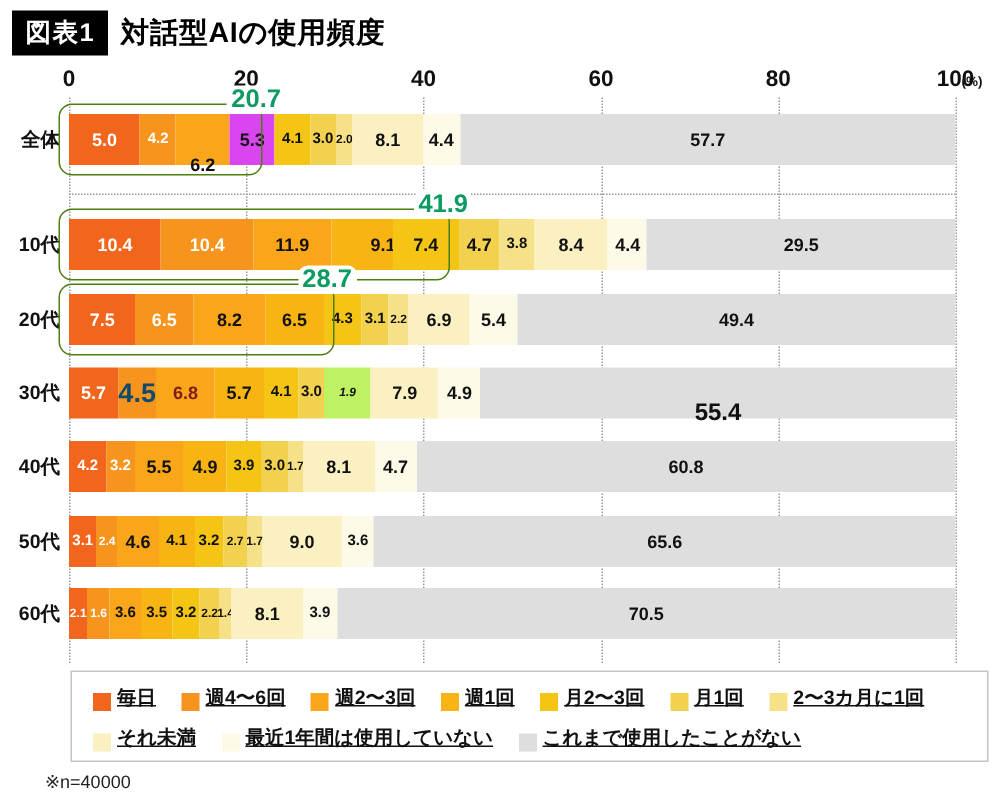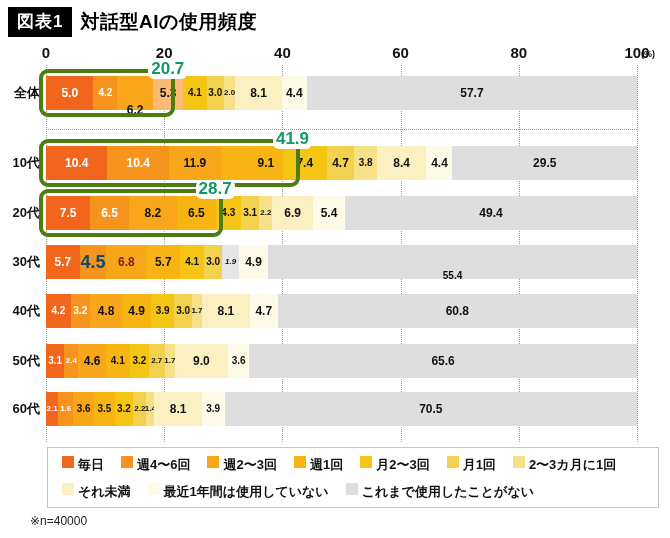--- a/index.html
+++ b/index.html
@@ -17,26 +17,26 @@
 
   .gridline { position:absolute; top:21px; bottom:-2px; width:0; border-left:1px dotted #9a9a9a; }
   .separator { position:absolute; left:0; width:591px; border-top:1px dotted #9a9a9a; }
 
   .row { position:absolute; left:0; width:591px; }
   .row-label { position:absolute; left:-46px; width:40px; text-align:right; font-size:13px; font-weight:bold; color:#111; top:50%; transform:translateY(-50%); }
   .bar { position:relative; display:flex; height:34px; width:591px; }
   .seg { position:relative; display:flex; align-items:center; justify-content:center; height:100%; overflow:visible; }
   .seg span { font-weight:bold; white-space:nowrap; line-height:1; }
 
-  .bracket { position:absolute; left:-7px; top:-7px; border:4px solid #4d7c0f; border-radius:9px; z-index:3; pointer-events:none; }
+  .bracket { position:absolute; left:-7px; top:-7px; border:1px solid #4d7c0f; border-radius:9px; z-index:3; pointer-events:none; }
   .bracket-label { position:absolute; right:-16px; top:-13px; background:#fff; color:#0c9b61; font-size:17px; font-weight:bold; line-height:1.05; padding:0 3px 1px; border-radius:6px; }
 
   .legend { position:absolute; left:47px; top:447px; width:612px; height:61px; border:1px solid #c4c4c4; background:#fff; padding:8px 14px 6px; display:flex; flex-direction:column; justify-content:space-between; }
   .legend-row { display:flex; align-items:center; gap:17px; }
-  .legend-item { display:flex; align-items:flex-start; gap:4px; font-size:13px; font-weight:bold; color:#111; white-space:nowrap; }
+  .legend-item { display:flex; align-items:flex-end; gap:4px; font-size:13px; font-weight:bold; color:#111; white-space:nowrap;text-decoration:underline; }
   .swatch { width:12px; height:12px; display:inline-block; flex:0 0 auto; }
 
   .footnote { position:absolute; left:30px; top:514px; font-size:12px; color:#222; }
 </style>
 </head>
 <body>
 
 <div class="header">
   <span class="badge">図表1</span>
   <span class="title">対話型AIの使用頻度</span>
@@ -62,21 +62,21 @@
       <div class="bar">
         <div class="seg" style="background: rgb(242, 101, 29); width: 49px;">
           <span style="color: rgb(255, 255, 255); font-size: 12px;">5.0</span>
         </div>
         <div class="seg" style="background: rgb(247, 148, 29); width: 24.822px;">
           <span style="color: rgb(255, 255, 255); font-size: 10px;">4.2</span>
         </div>
         <div class="seg" style="background: rgb(250, 166, 27); width: 36.642px;">
           <span style="color: rgb(17, 17, 17); font-size: 12px; margin-top: 34px;">6.2</span>
         </div>
-        <div class="seg" style="background: #fdba74; width: 31.323px;">
+        <div class="seg" style="background: #d946ef; width: 31.323px;">
           <span style="color: rgb(17, 17, 17); font-size: 12px;">5.3</span>
         </div>
         <div class="seg" style="background: rgb(244, 197, 21); width: 24.231px;">
           <span style="color: rgb(17, 17, 17); font-size: 10px;">4.1</span>
         </div>
         <div class="seg" style="background: rgb(242, 209, 78); width: 17.73px;">
           <span style="color: rgb(17, 17, 17); font-size: 10px;">3.0</span>
         </div>
         <div class="seg" style="background: rgb(247, 225, 136); width: 11.82px;">
           <span style="color: rgb(17, 17, 17); font-size: 8px;">2.0</span>
@@ -100,21 +100,21 @@
       <div class="bar">
         <div class="seg" style="background: rgb(242, 101, 29); width: 61.464px;">
           <span style="color: rgb(255, 255, 255); font-size: 12px;">10.4</span>
         </div>
         <div class="seg" style="background: rgb(247, 148, 29); width: 61.464px;">
           <span style="color: rgb(255, 255, 255); font-size: 12px;">10.4</span>
         </div>
         <div class="seg" style="background: rgb(250, 166, 27); width: 52px;">
           <span style="color: rgb(17, 17, 17); font-size: 12px;">11.9</span>
         </div>
-        <div class="seg" style="background: rgb(248, 180, 18); width: 62px; padding-left: 28px;">
+        <div class="seg" style="background: rgb(248, 180, 18); width: 41px; padding-left: 28px;">
           <span style="color: rgb(17, 17, 17); font-size: 12px;">9.1</span>
         </div>
         <div class="seg" style="background: rgb(244, 197, 21); width: 43.734px;">
           <span style="color: rgb(17, 17, 17); font-size: 12px;">7.4</span>
         </div>
         <div class="seg" style="background: rgb(242, 209, 78); width: 27.777px;">
           <span style="color: rgb(17, 17, 17); font-size: 12px;">4.7</span>
         </div>
         <div class="seg" style="background: rgb(247, 225, 136); width: 22.458px;">
           <span style="color: rgb(17, 17, 17); font-size: 10px;">3.8</span>
@@ -185,42 +185,45 @@
         </div>
         <div class="seg" style="background: rgb(248, 180, 18); width: 33.687px;">
           <span style="color: rgb(17, 17, 17); font-size: 12px;">5.7</span>
         </div>
         <div class="seg" style="background: rgb(244, 197, 21); width: 24.231px;">
           <span style="color: rgb(17, 17, 17); font-size: 10px;">4.1</span>
         </div>
         <div class="seg" style="background: rgb(242, 209, 78); width: 17.73px;">
           <span style="color: rgb(17, 17, 17); font-size: 10px;">3.0</span>
         </div>
-        <div class="seg" style="background: #e5e5e5; width: 17px; font-style: italic;">
+        <div class="seg" style="background: #bef264; width: 32px; font-style: italic;">
           <span style="color: rgb(17, 17, 17); font-size: 8px;">1.9</span>
+        </div>
+        <div class="seg" style="background: rgb(250, 240, 194); width: 46.689px;">
+          <span style="color: rgb(17, 17, 17); font-size: 12px;">7.9</span>
         </div>
         <div class="seg" style="background: rgb(253, 250, 232); width: 28.959px;">
           <span style="color: rgb(17, 17, 17); font-size: 12px;">4.9</span>
         </div>
         <div class="seg" style="background: rgb(222, 222, 222); width: 327.414px; flex-grow: 1;">
-          <span style="color: rgb(17, 17, 17); font-size: 10px; margin-top: 28px;">55.4</span>
+          <span style="color: rgb(17, 17, 17); font-size: 16px; margin-top: 28px;">55.4</span>
         </div>
       </div>
     </div>
     <div class="row" style="top: 250px;">
       <div class="row-label">40代</div>
       <div class="bar">
         <div class="seg" style="background: rgb(242, 101, 29); width: 24.822px;">
           <span style="color: rgb(255, 255, 255); font-size: 10px;">4.2</span>
         </div>
         <div class="seg" style="background: rgb(247, 148, 29); width: 18.912px;">
           <span style="color: rgb(255, 255, 255); font-size: 10px;">3.2</span>
         </div>
         <div class="seg" style="background: rgb(250, 166, 27); width: 32.505px;">
-          <span style="color: rgb(17, 17, 17); font-size: 12px;">4.8</span>
+          <span style="color: rgb(17, 17, 17); font-size: 12px;">5.5</span>
         </div>
         <div class="seg" style="background: rgb(248, 180, 18); width: 28.959px;">
           <span style="color: rgb(17, 17, 17); font-size: 12px;">4.9</span>
         </div>
         <div class="seg" style="background: rgb(244, 197, 21); width: 23.049px;">
           <span style="color: rgb(17, 17, 17); font-size: 10px;">3.9</span>
         </div>
         <div class="seg" style="background: rgb(242, 209, 78); width: 17.73px;">
           <span style="color: rgb(17, 17, 17); font-size: 10px;">3.0</span>
         </div>

